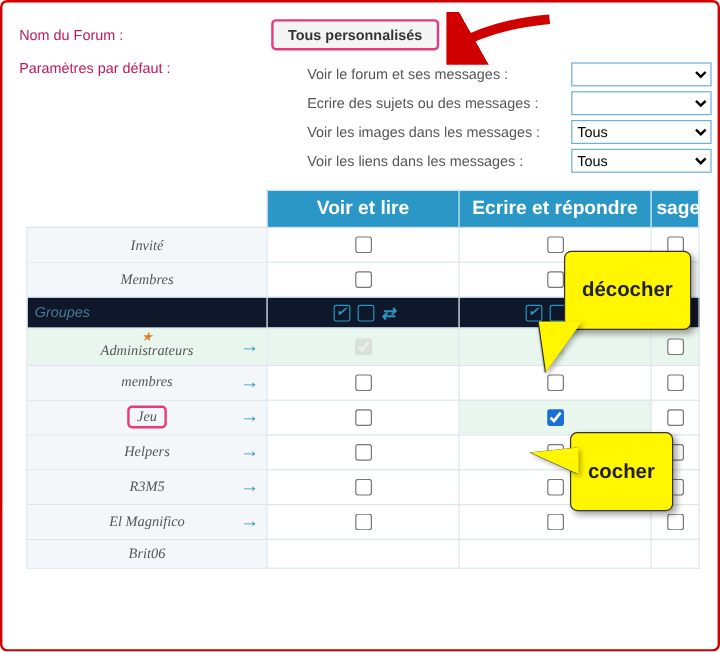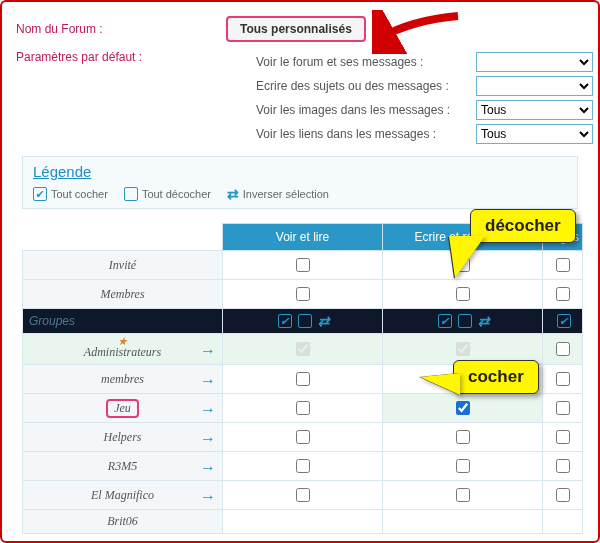--- a/index.html
+++ b/index.html
@@ -67,22 +67,22 @@
 
   .perm-table {
     margin: 14px 20px 0 20px;
     width: 560px;
     border-collapse: collapse;
     table-layout: fixed;
   }
   .perm-table th {
     background: #2a97c7;
     color: #fff;
-    font-weight: normal;
-    font-size: 12px;
+    font-weight: bold;
+    font-size: 16px;
     padding: 6px 4px;
     border: 1px solid #cde1eb;
     white-space: nowrap;
   }
   .perm-table td {
     border: 1px solid #d9e6ee;
     padding: 4px;
     text-align: center;
     background: #fff;
     height: 24px;
@@ -117,40 +117,40 @@
     display: inline-block;
   }
 
   .ctrl-cell { display: inline-flex; gap: 6px; align-items: center; justify-content: center; }
 
   .callout {
     position: absolute;
     background: #fff600;
     border: 1.5px solid #333;
     border-radius: 6px;
-    padding: 6px 14px;
+    padding: 22px 14px;
     font-size: 17px;
     font-weight: bold;
     color: #222;
     box-shadow: 3px 3px 5px rgba(0,0,0,0.35);
     z-index: 20;
   }
   .callout .tail {
     position: absolute;
     width: 0; height: 0;
   }
   #callout-dec { top: 207px; left: 468px; }
   #callout-dec .tail {
     left: -22px; bottom: -36px;
     border-left: 6px solid transparent;
     border-right: 30px solid transparent;
     border-top: 42px solid #fff600;
     filter: drop-shadow(-1px 1px 0 #333) drop-shadow(2px 2px 2px rgba(0,0,0,0.3));
   }
-  #callout-coc { top: 358px; left: 451px; }
+  #callout-coc { top: 358px; left: 473px; }
   #callout-coc .tail {
     left: -34px; top: 12px;
     border-top: 4px solid transparent;
     border-bottom: 18px solid transparent;
     border-right: 40px solid #fff600;
     filter: drop-shadow(-1px 0 0 #333) drop-shadow(2px 2px 2px rgba(0,0,0,0.3));
   }
 
   .big-arrow {
     position: absolute;
@@ -199,37 +199,20 @@
         <span class="param-label">Voir les images dans les messages :</span>
         <select><option>Tous</option></select>
       </div>
       <div class="param-line">
         <span class="param-label">Voir les liens dans les messages :</span>
         <select><option>Tous</option></select>
       </div>
     </div>
   </div>
 
-  <div class="legend-box">
-    <div class="legend-title">Légende</div>
-    <div class="legend-line">
-      <span class="lg-item">
-        <span class="icon-box">✔</span>
-        <span>Tout cocher</span>
-      </span>
-      <span class="lg-item">
-        <span class="icon-box"></span>
-        <span>Tout décocher</span>
-      </span>
-      <span class="lg-item">
-        <span class="icon-swap">⇄</span>
-        <span>Inverser sélection</span>
-      </span>
-    </div>
-  </div>
 
   <table class="perm-table">
     <colgroup>
       <col class="col-name">
         <col class="col-perm">
         <col class="col-perm">
         <col class="col-last">
     </colgroup>
     <thead>
       <tr>

